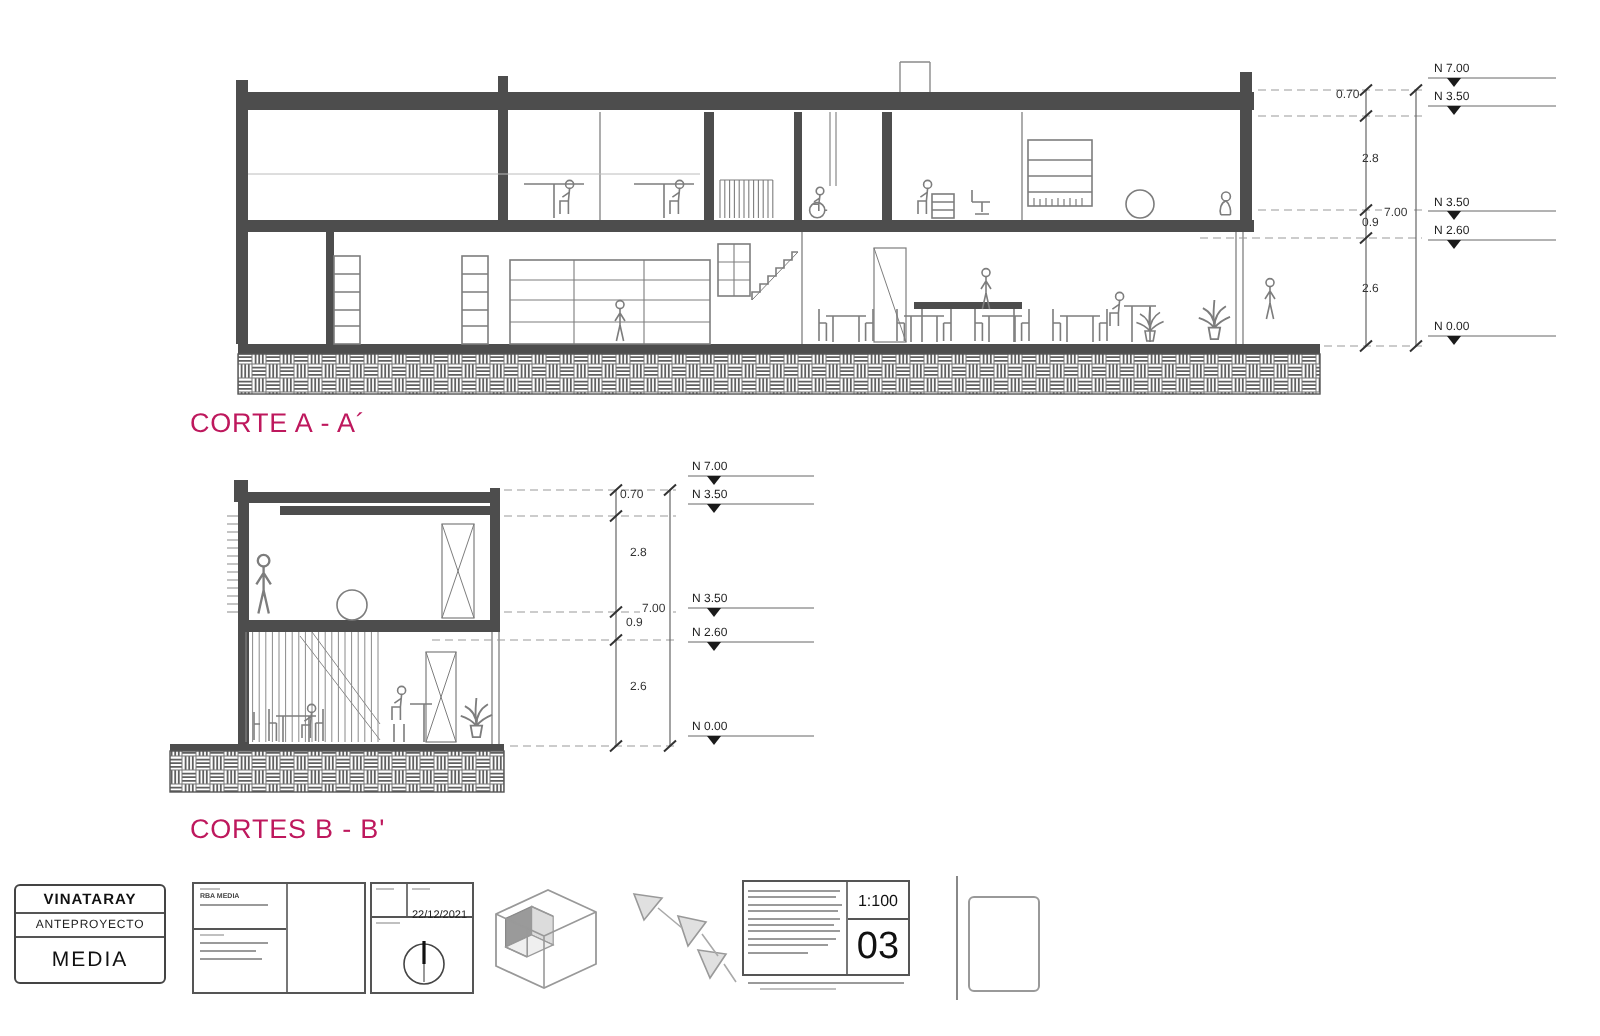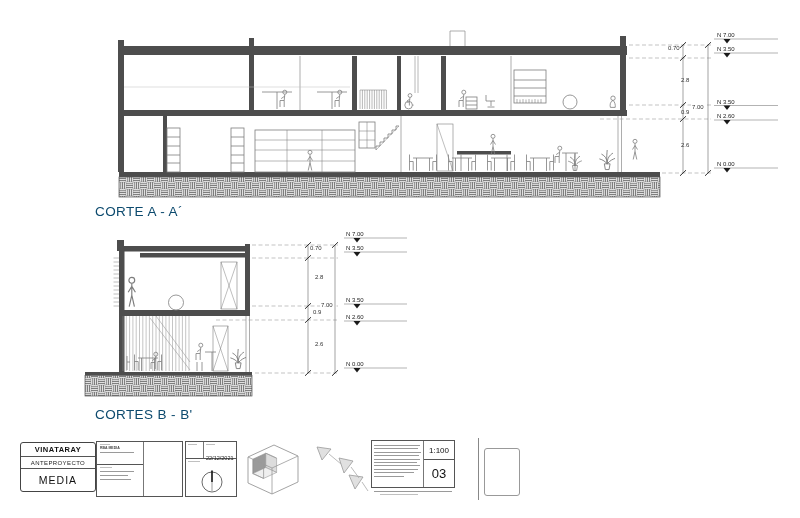--- a/index.html
+++ b/index.html
@@ -1,38 +1,38 @@
 <!DOCTYPE html>
 <html><head>
 <meta charset="utf-8">
 <style>
   html,body{margin:0;padding:0;background:#e8e8e8;}
   .sheet{position:relative;width:800px;height:518px;background:#ffffff;
          font-family:"Liberation Sans",sans-serif;overflow:hidden;margin:0 auto;}
   svg{position:absolute;left:0;top:0;}
   .t{position:absolute;white-space:nowrap;color:#222;}
-  .sec-title{font-size:13.5px;letter-spacing:.4px;color:#0c4a6e;}
+  .sec-title{font-size:13.5px;letter-spacing:.4px;color:#be185d;}
   .dim{font-size:6px;color:#333;}
   .dim.bg{background:#fff;padding:0 1px;}
   .lvl{font-size:6px;color:#222;}
   
   .tb-box{position:absolute;border:1px solid #555;background:#fff;box-sizing:border-box;}
   .rounded{border-radius:3px;border-color:#444;}
   .tb1-row{box-sizing:border-box;display:flex;align-items:center;justify-content:center;}
   .b-bot{border-bottom:1px solid #555;}
   .b-right{border-right:1px solid #777;}
   .proj{font-size:7.5px;font-weight:bold;letter-spacing:.5px;color:#111;}
   .phase{font-size:6px;letter-spacing:.4px;color:#222;}
   .stitle{font-size:10.5px;letter-spacing:1px;color:#111;}
   .mt{height:1px;background:#9a9a9a;}
   .mtl{height:1px;background:#c0c0c0;}
   .micro{font-size:3.5px;font-weight:bold;color:#444;line-height:5px;margin:1px 0 0 3px;}
   .datetxt{font-size:5.5px;color:#222;}
   .scaletxt{font-size:8px;color:#111;}
-  .sheetnum{font-size:13px;color:#111;}
+  .sheetnum{font-size:19px;color:#111;}
   .cell{box-sizing:border-box;}
   .vline{position:absolute;width:1px;background:#888;}
 </style>
 </head>
 <body>
 
 <div class="sheet">
 
 <svg width="800" height="518" viewBox="0 0 800 518">
   <defs>
@@ -234,21 +234,21 @@
 <span class="t dim" style="left:313px;top:309px">0.9</span>
 <span class="t dim" style="left:315px;top:341px">2.6</span>
 <span class="t lvl" style="left:346px;top:231px">N 7.00</span>
 <span class="t lvl" style="left:346px;top:245px">N 3.50</span>
 <span class="t lvl" style="left:346px;top:297px">N 3.50</span>
 <span class="t lvl" style="left:346px;top:314px">N 2.60</span>
 <span class="t lvl" style="left:346px;top:361px">N 0.00</span>
 
 <div>
 
-  <div class="tb-box rounded" style="left:20px;top:442px;width:76px;height:50px">
+  <div class="tb-box rounded" style="left:7px;top:442px;width:76px;height:50px">
     <div class="tb1-row b-bot" style="height:14px">
           <span class="proj">VINATARAY</span>
         </div>
     <div class="tb1-row b-bot" style="height:12px">
           <span class="phase">ANTEPROYECTO</span>
         </div>
     <div class="tb1-row" style="height:22px">
           <span class="stitle">MEDIA</span>
         </div>
   </div>

